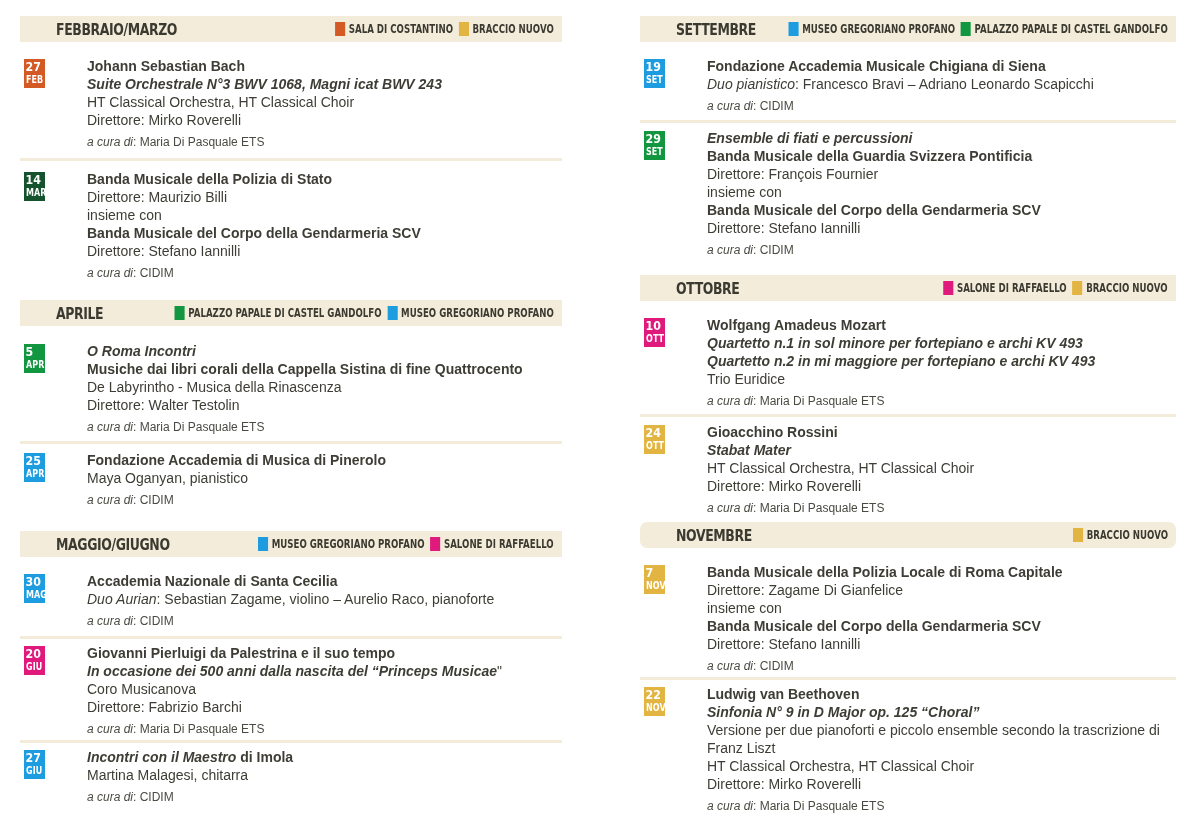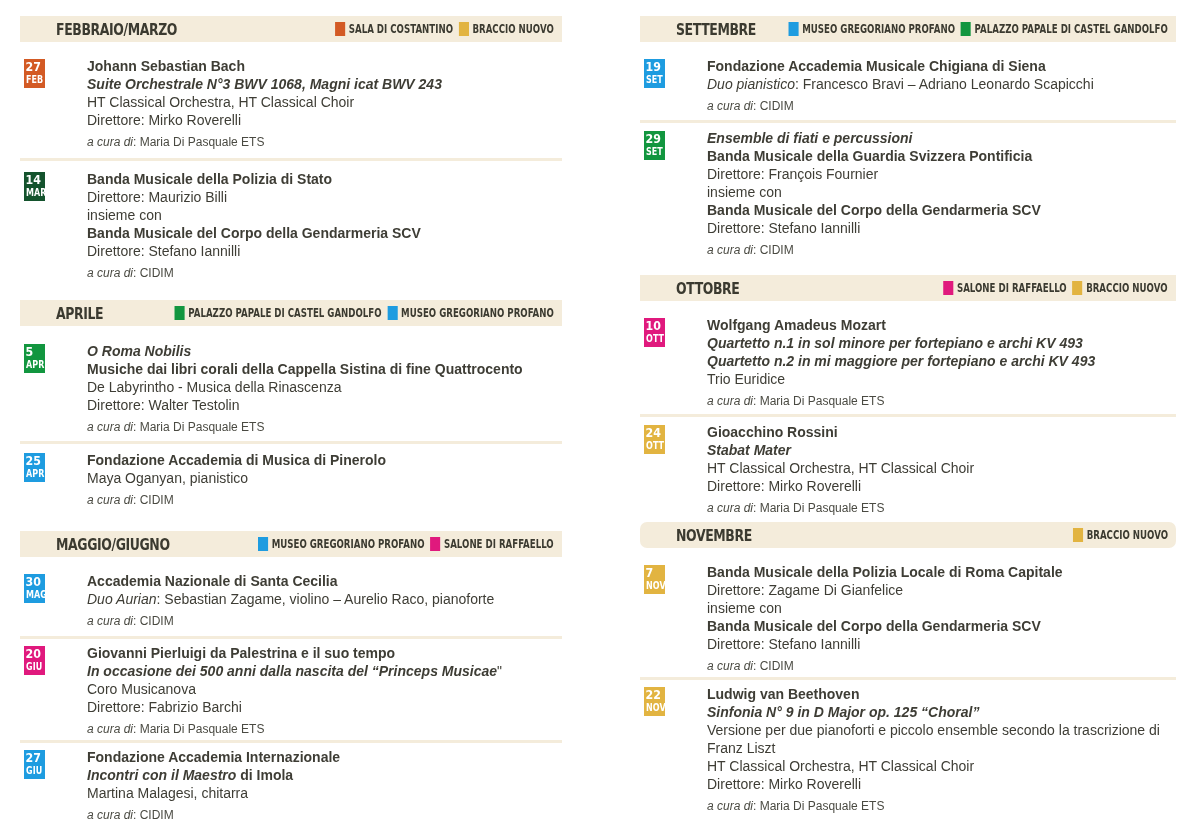--- a/index.html
+++ b/index.html
@@ -113,21 +113,21 @@
       </span>
     </div>
   </div>
 
   <div class="event" style="top:342px;">
     <div class="badge" style="background:#12963f">
       <span class="day">5</span>
       <span class="mon">APR</span>
     </div>
     <div class="event-body">
-      <div class="line bi">O Roma Nobilis</div>
+      <div class="line bi">O Roma Incontri</div>
       <div class="line bold">Musiche dai libri corali della Cappella Sistina di fine Quattrocento</div>
       <div class="line">De Labyrintho - Musica della Rinascenza</div>
       <div class="line">Direttore: Walter Testolin</div>
       <div class="curator"><span class="lbl">a cura di</span>: <span>Maria Di Pasquale ETS</span></div>
     </div>
   </div>
   <div class="divider" style="top:441px;"></div>
 
   <div class="event" style="top:451px;">
     <div class="badge" style="background:#1e9ce0">
@@ -182,21 +182,20 @@
     </div>
   </div>
   <div class="divider" style="top:740px;"></div>
 
   <div class="event" style="top:748px;">
     <div class="badge" style="background:#1e9ce0">
       <span class="day">27</span>
       <span class="mon">GIU</span>
     </div>
     <div class="event-body">
-      <div class="line bold">Fondazione Accademia Internazionale</div>
       <div class="line bold"><span style="font-style:italic">Incontri con il Maestro</span><span> di Imola</span></div>
       <div class="line">Martina Malagesi, chitarra</div>
       <div class="curator"><span class="lbl">a cura di</span>: <span>CIDIM</span></div>
     </div>
   </div>
 </div>
 
 <div class="col right">
 
   <div class="month-header" style="top:16px;padding-left:16px;">

